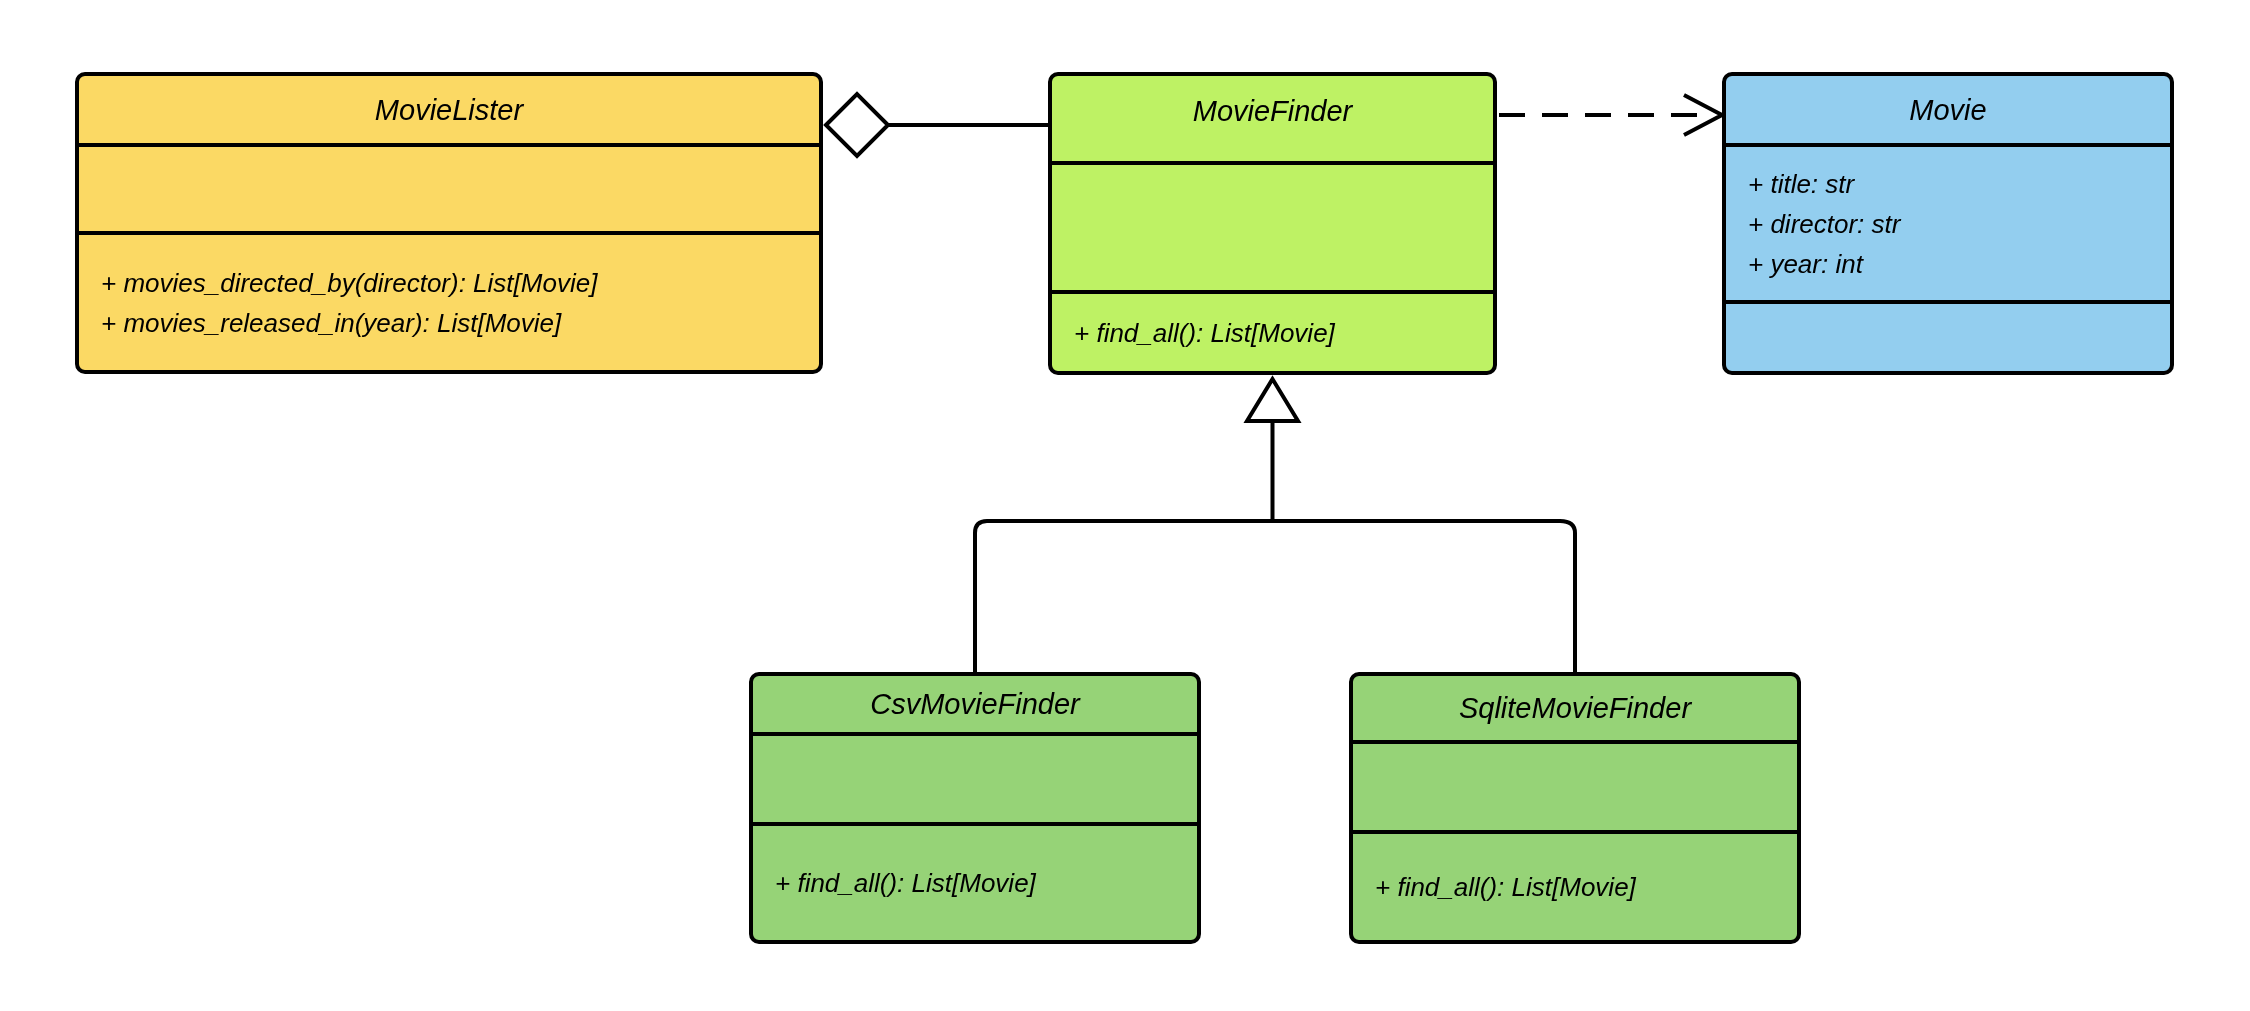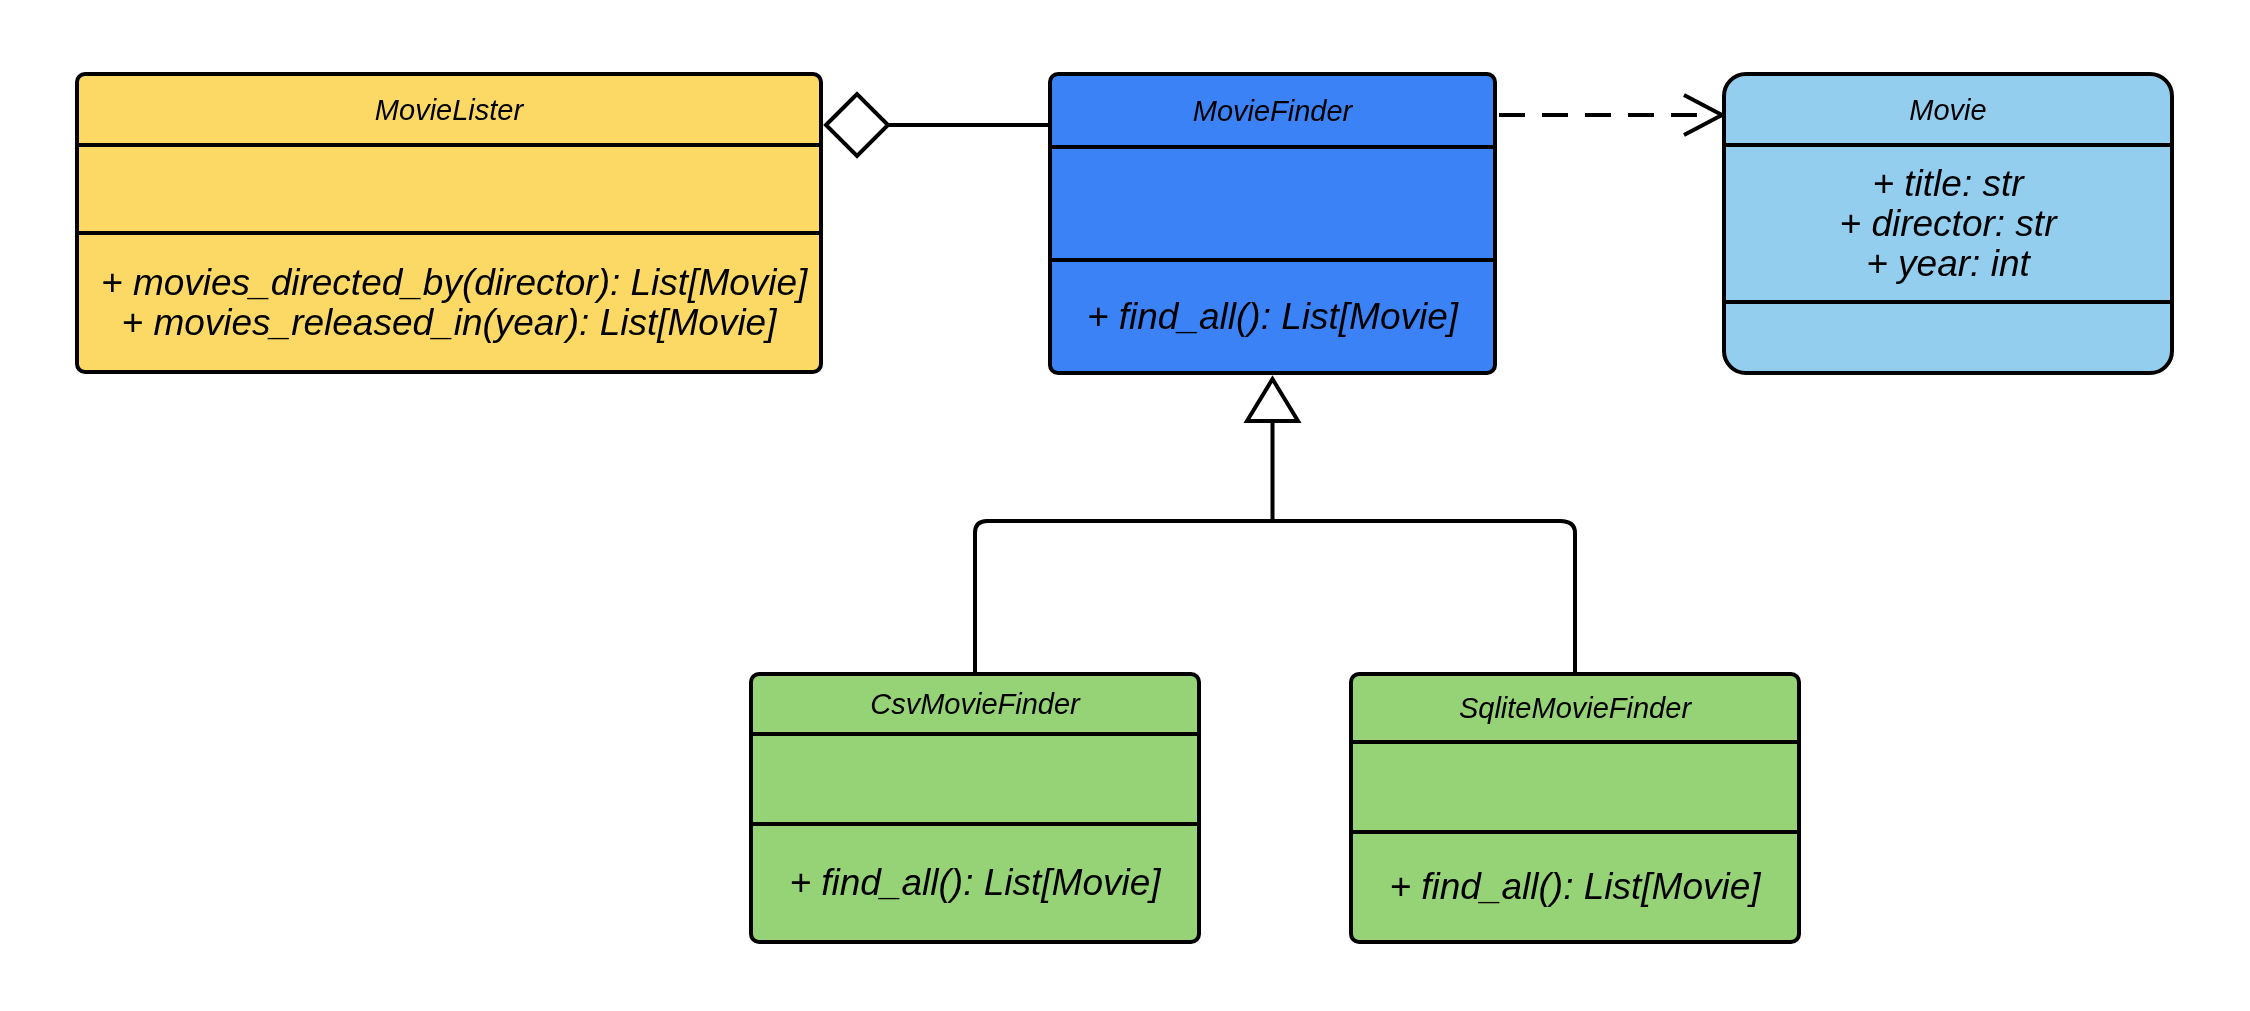--- a/index.html
+++ b/index.html
@@ -44,25 +44,25 @@
   }
   .compartment.grow {
     flex: 1 1 auto;
   }
   .class-title {
     text-align: center;
     font-size: 29px;
     line-height: 34px;
   }
   .member {
-    font-size: 37px;
+    font-size: 26px;
     line-height: 40px;
     padding: 0 22px;
     white-space: nowrap;
-    text-align: center;
+    text-align: left;
   }
 </style>
 </head>
 <body>
 
 <div id="canvas">
 
   <svg id="connectors" viewBox="0 0 2250 1011">
 
     <line x1="886" y1="125" x2="1052" y2="125" stroke="#000000" stroke-width="4"></line>
@@ -78,29 +78,29 @@
 
   <div class="uml-class" style="left: 75px; top: 72px; width: 748px; height: 302px; background-color: rgb(251, 217, 100);">
     <div class="compartment class-title" style="height:67px">MovieLister</div>
     <div class="compartment sep" style="height:88px"></div>
     <div class="compartment sep grow">
       <div class="member">+ movies_directed_by(director): List[Movie]</div>
       <div class="member">+ movies_released_in(year): List[Movie]</div>
     </div>
   </div>
 
-  <div class="uml-class" style="left: 1048px; top: 72px; width: 449px; height: 303px; background-color: #3b82f6;">
+  <div class="uml-class" style="left: 1048px; top: 72px; width: 449px; height: 303px; background-color: #bef264; gap: 16px;">
     <div class="compartment class-title" style="height:69px">MovieFinder</div>
     <div class="compartment sep" style="height:113px"></div>
     <div class="compartment sep grow">
       <div class="member">+ find_all(): List[Movie]</div>
     </div>
   </div>
 
-  <div class="uml-class" style="left: 1722px; top: 72px; width: 452px; height: 303px; background-color: rgb(147, 206, 239); border-radius: 24px;">
+  <div class="uml-class" style="left: 1722px; top: 72px; width: 452px; height: 303px; background-color: rgb(147, 206, 239);">
     <div class="compartment class-title" style="height:67px">Movie</div>
     <div class="compartment sep" style="height:157px">
       <div class="member">+ title: str</div>
       <div class="member">+ director: str</div>
       <div class="member">+ year: int</div>
     </div>
     <div class="compartment sep grow"></div>
   </div>
 
   <div class="uml-class" style="left: 749px; top: 672px; width: 452px; height: 272px; background-color: rgb(150, 211, 119);">

